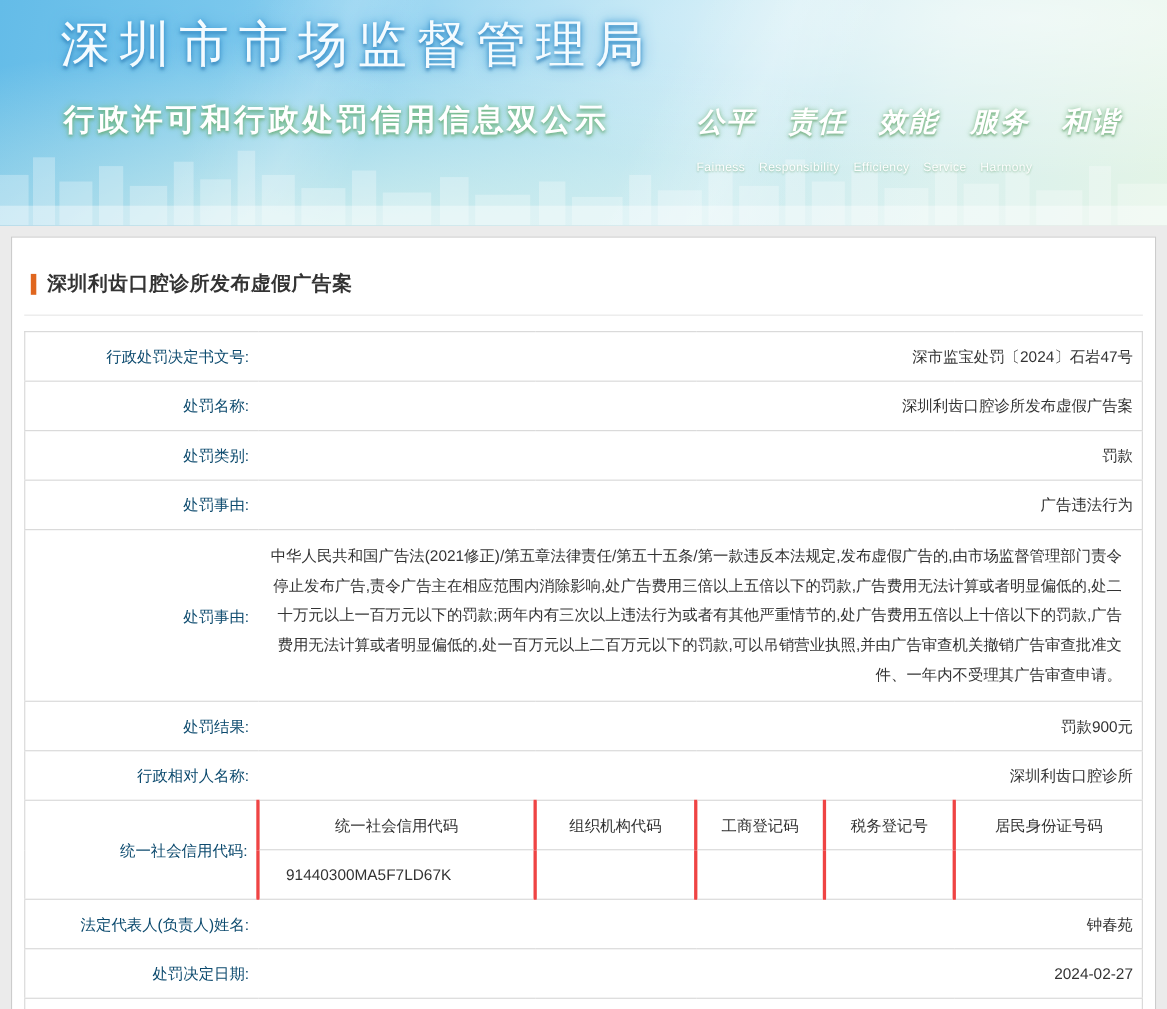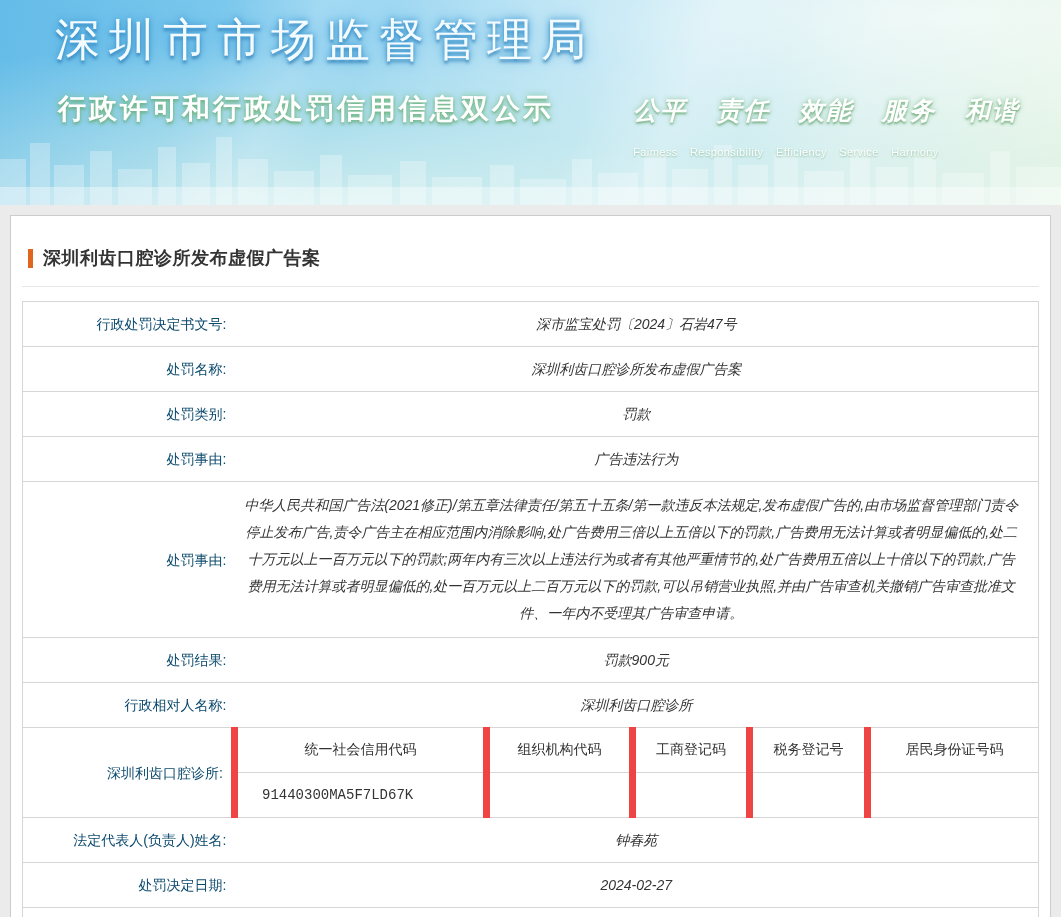--- a/index.html
+++ b/index.html
@@ -127,34 +127,32 @@
     vertical-align: middle;
   }
   td.label {
     width: 212px;
     text-align: right;
     padding-right: 3px;
     white-space: nowrap;
     color: #0c4a6e;
   }
   td.value {
-    text-align: center;
+    text-align: right;
     padding-left: 24px;
-    font-style: italic;
   }
   td.value.long {
     line-height: 27px;
     padding-top: 10px;
     padding-bottom: 10px;
     padding-right: 18px;
   }
   td.grid {
-    border-left: 7px solid #ef4444;
+    border-left: 3px solid #ef4444;
     padding: 8px 10px;
-    font-family: Liberation Mono, monospace;
   }
   td.grid.center { text-align: center; }
   td.grid.code-value { padding-left: 24px; }
   col.c1 { width: 252px; }
   col.c2 { width: 146px; }
   col.c3 { width: 117px; }
   col.c4 { width: 118px; }
 </style>
 </head>
 <body>
@@ -247,21 +245,21 @@
         <tr>
           <td class="label">处罚结果:</td>
           <td class="value" colspan="5">罚款900元</td>
         </tr>
         <tr>
           <td class="label">行政相对人名称:</td>
           <td class="value" colspan="5">深圳利齿口腔诊所</td>
         </tr>
 
         <tr>
-          <td class="label" rowspan="2">深圳利齿口腔诊所:</td>
+          <td class="label" rowspan="2">统一社会信用代码:</td>
           <td class="grid center">统一社会信用代码</td>
           <td class="grid center">组织机构代码</td>
           <td class="grid center">工商登记码</td>
           <td class="grid center">税务登记号</td>
           <td class="grid center">居民身份证号码</td>
         </tr>
         <tr>
           <td class="grid code-value">91440300MA5F7LD67K</td>
           <td class="grid"></td>
           <td class="grid"></td>

